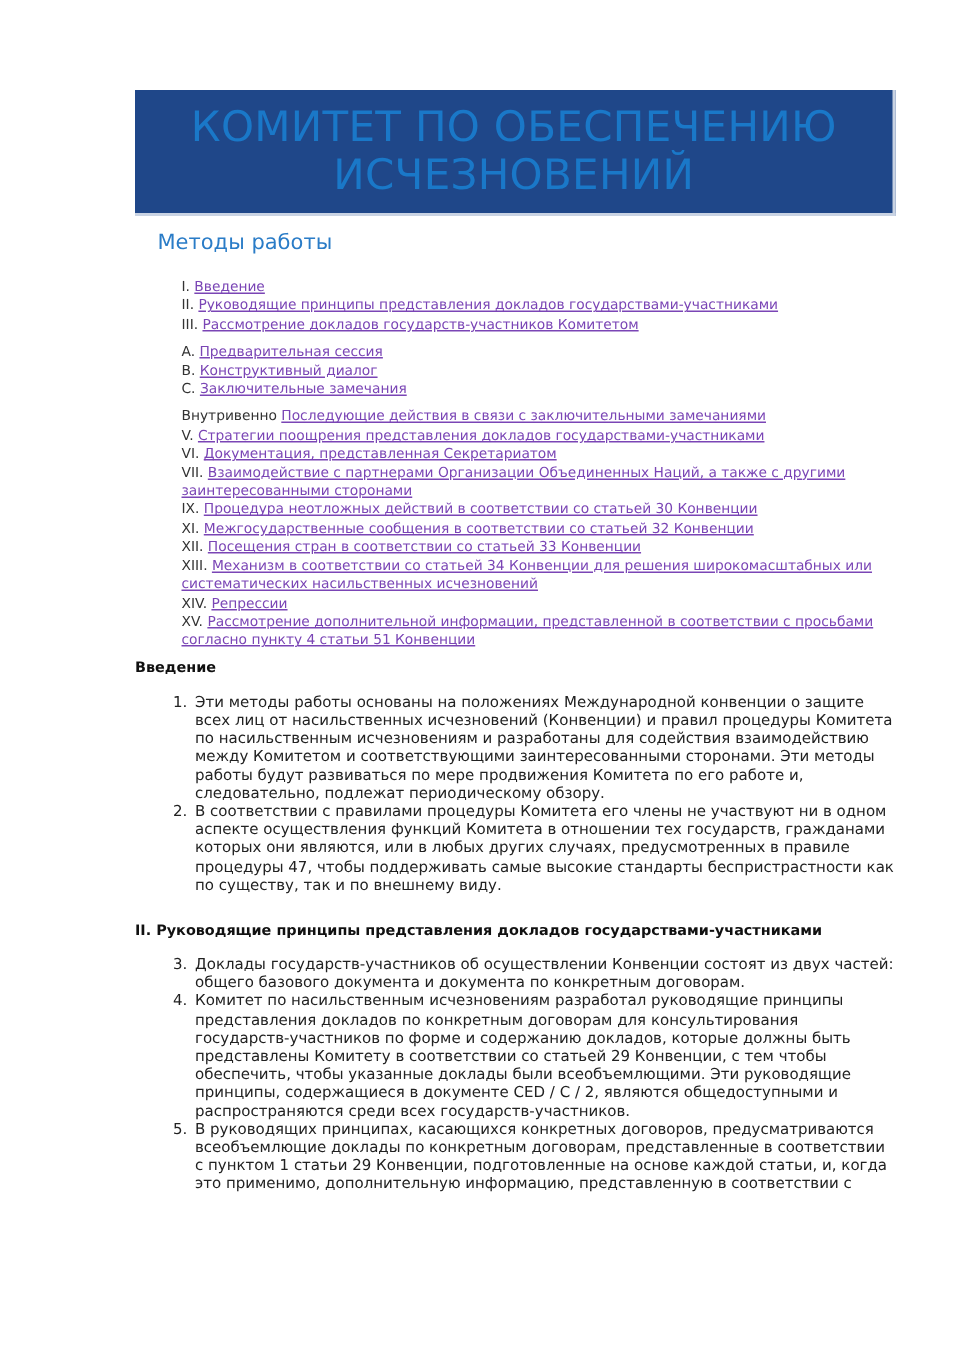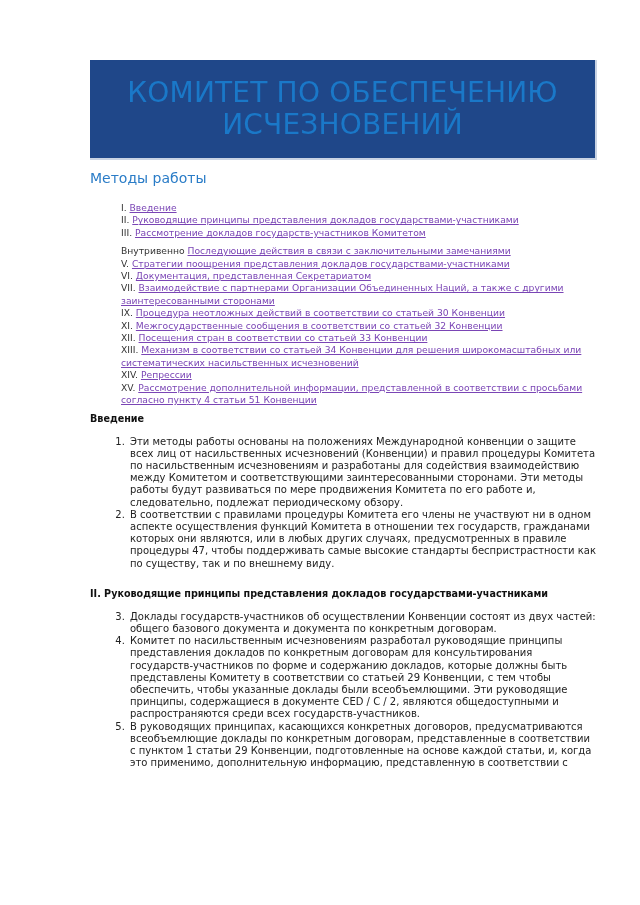--- a/index.html
+++ b/index.html
@@ -1,24 +1,24 @@
 <!DOCTYPE html>
 <html><head>
 <meta charset="utf-8">
 <style>
   html, body { margin: 0; padding: 0; background: #ffffff; }
   body { width: 640px; height: 905px; position: relative; overflow: hidden;
          font-family: "DejaVu Sans", sans-serif; color: #222; }
   .page { position: absolute; left: 90px; top: 60px; width: 507px; }
-  .banner { background: #1f4789; height: 100px; display: flex; flex-direction: column;
+  .banner { background: #1f4789; height: 84px; display: flex; flex-direction: column;
             align-items: center; justify-content: center; border-right: 2px solid #c9d3e3;
             border-bottom: 2px solid #c9d3e3; box-sizing: border-box; }
   .banner-line { color: #1a78c8; font-size: 28px; line-height: 32px; font-family: "DejaVu Sans", sans-serif;
                  font-weight: normal; letter-spacing: 0.2px; }
-  .subtitle { color: #2a7cc7; font-size: 14px; margin: 8px 0 0 0; height: 20px; line-height: 20px; }
+  .subtitle { color: #2a7cc7; font-size: 14px; margin: 8px 0 0 15px; height: 20px; line-height: 20px; }
   .toc { font-size: 9.2px; line-height: 12.4px; margin-top: 14px; }
   .toc-group { margin-bottom: 6px; }
   .toc-item { display: block; padding-left: 31px; }
   .toc-prefix { color: #333; }
   .toc a { color: #7a45b5; text-decoration: underline; }
   h3.section { font-size: 9.6px; font-weight: bold; margin: 6px 0 12px 0; color: #111; }
   ol.paras { margin: 0; padding-left: 38px; font-size: 10px; line-height: 12.2px; color: #222; }
   ol.paras li { margin-bottom: 0; padding-left: 2px; }
   .gap { height: 12px; }
 </style>
@@ -30,20 +30,25 @@
     <div class="banner-line">КОМИТЕТ ПО ОБЕСПЕЧЕНИЮ</div>
     <div class="banner-line">ИСЧЕЗНОВЕНИЙ</div>
   </div>
   <div class="subtitle">Методы работы</div>
 
   <div class="toc">
     <div class="toc-group">
       <div class="toc-item"><span class="toc-prefix">I.</span> <a href="#">Введение</a></div>
       <div class="toc-item"><span class="toc-prefix">II.</span> <a href="#">Руководящие принципы представления докладов государствами-участниками</a></div>
       <div class="toc-item"><span class="toc-prefix">III.</span> <a href="#">Рассмотрение докладов государств-участников Комитетом</a></div>
+    </div>
+    <div class="toc-group">
+      <div class="toc-item"><span class="toc-prefix">A.</span> <a href="#">Предварительная сессия</a></div>
+      <div class="toc-item"><span class="toc-prefix">B.</span> <a href="#">Конструктивный диалог</a></div>
+      <div class="toc-item"><span class="toc-prefix">C.</span> <a href="#">Заключительные замечания</a></div>
     </div>
     <div class="toc-group">
       <div class="toc-item"><span class="toc-prefix">Внутривенно</span> <a href="#">Последующие действия в связи с заключительными замечаниями</a></div>
       <div class="toc-item"><span class="toc-prefix">V.</span> <a href="#">Стратегии поощрения представления докладов государствами-участниками</a></div>
       <div class="toc-item"><span class="toc-prefix">VI.</span> <a href="#">Документация, представленная Секретариатом</a></div>
       <div class="toc-item"><span class="toc-prefix">VII.</span> <a href="#">Взаимодействие с партнерами Организации Объединенных Наций, а также с другими заинтересованными сторонами</a></div>
       <div class="toc-item"><span class="toc-prefix">IX.</span> <a href="#">Процедура неотложных действий в соответствии со статьей 30 Конвенции</a></div>
       <div class="toc-item"><span class="toc-prefix">XI.</span> <a href="#">Межгосударственные сообщения в соответствии со статьей 32 Конвенции</a></div>
       <div class="toc-item"><span class="toc-prefix">XII.</span> <a href="#">Посещения стран в соответствии со статьей 33 Конвенции</a></div>
       <div class="toc-item"><span class="toc-prefix">XIII.</span> <a href="#">Механизм в соответствии со статьей 34 Конвенции для решения широкомасштабных или систематических насильственных исчезновений</a></div>

